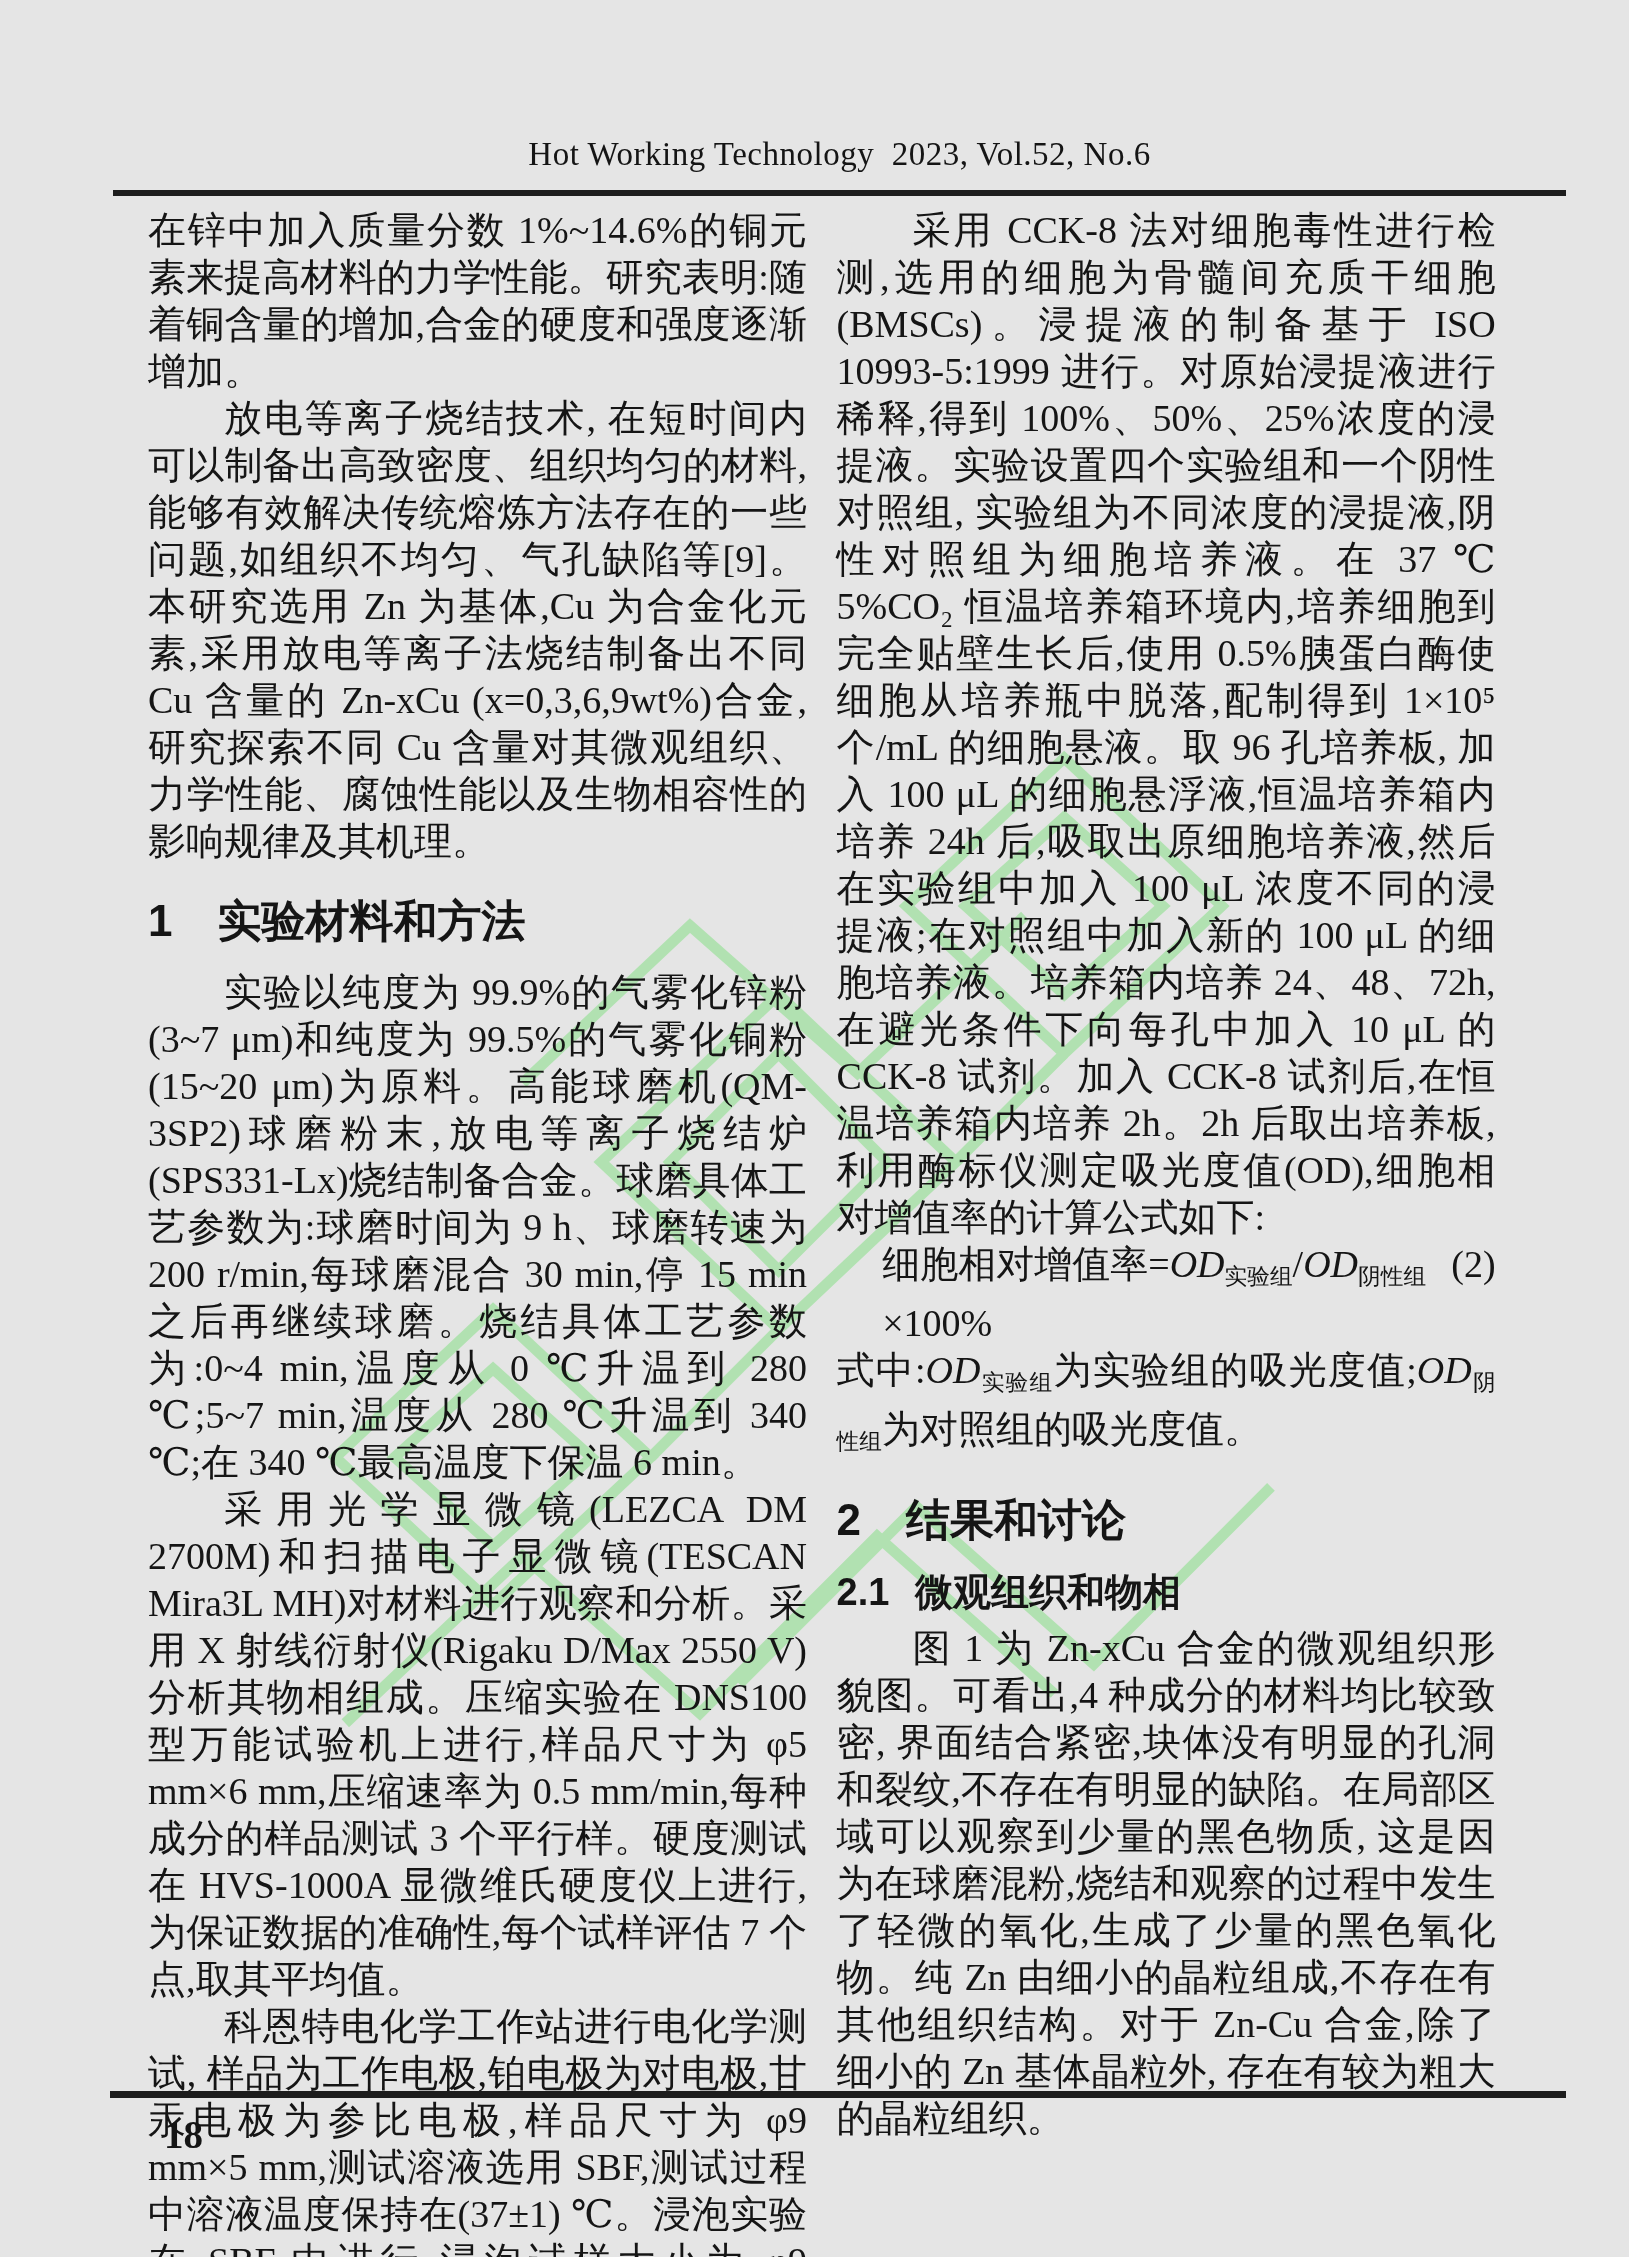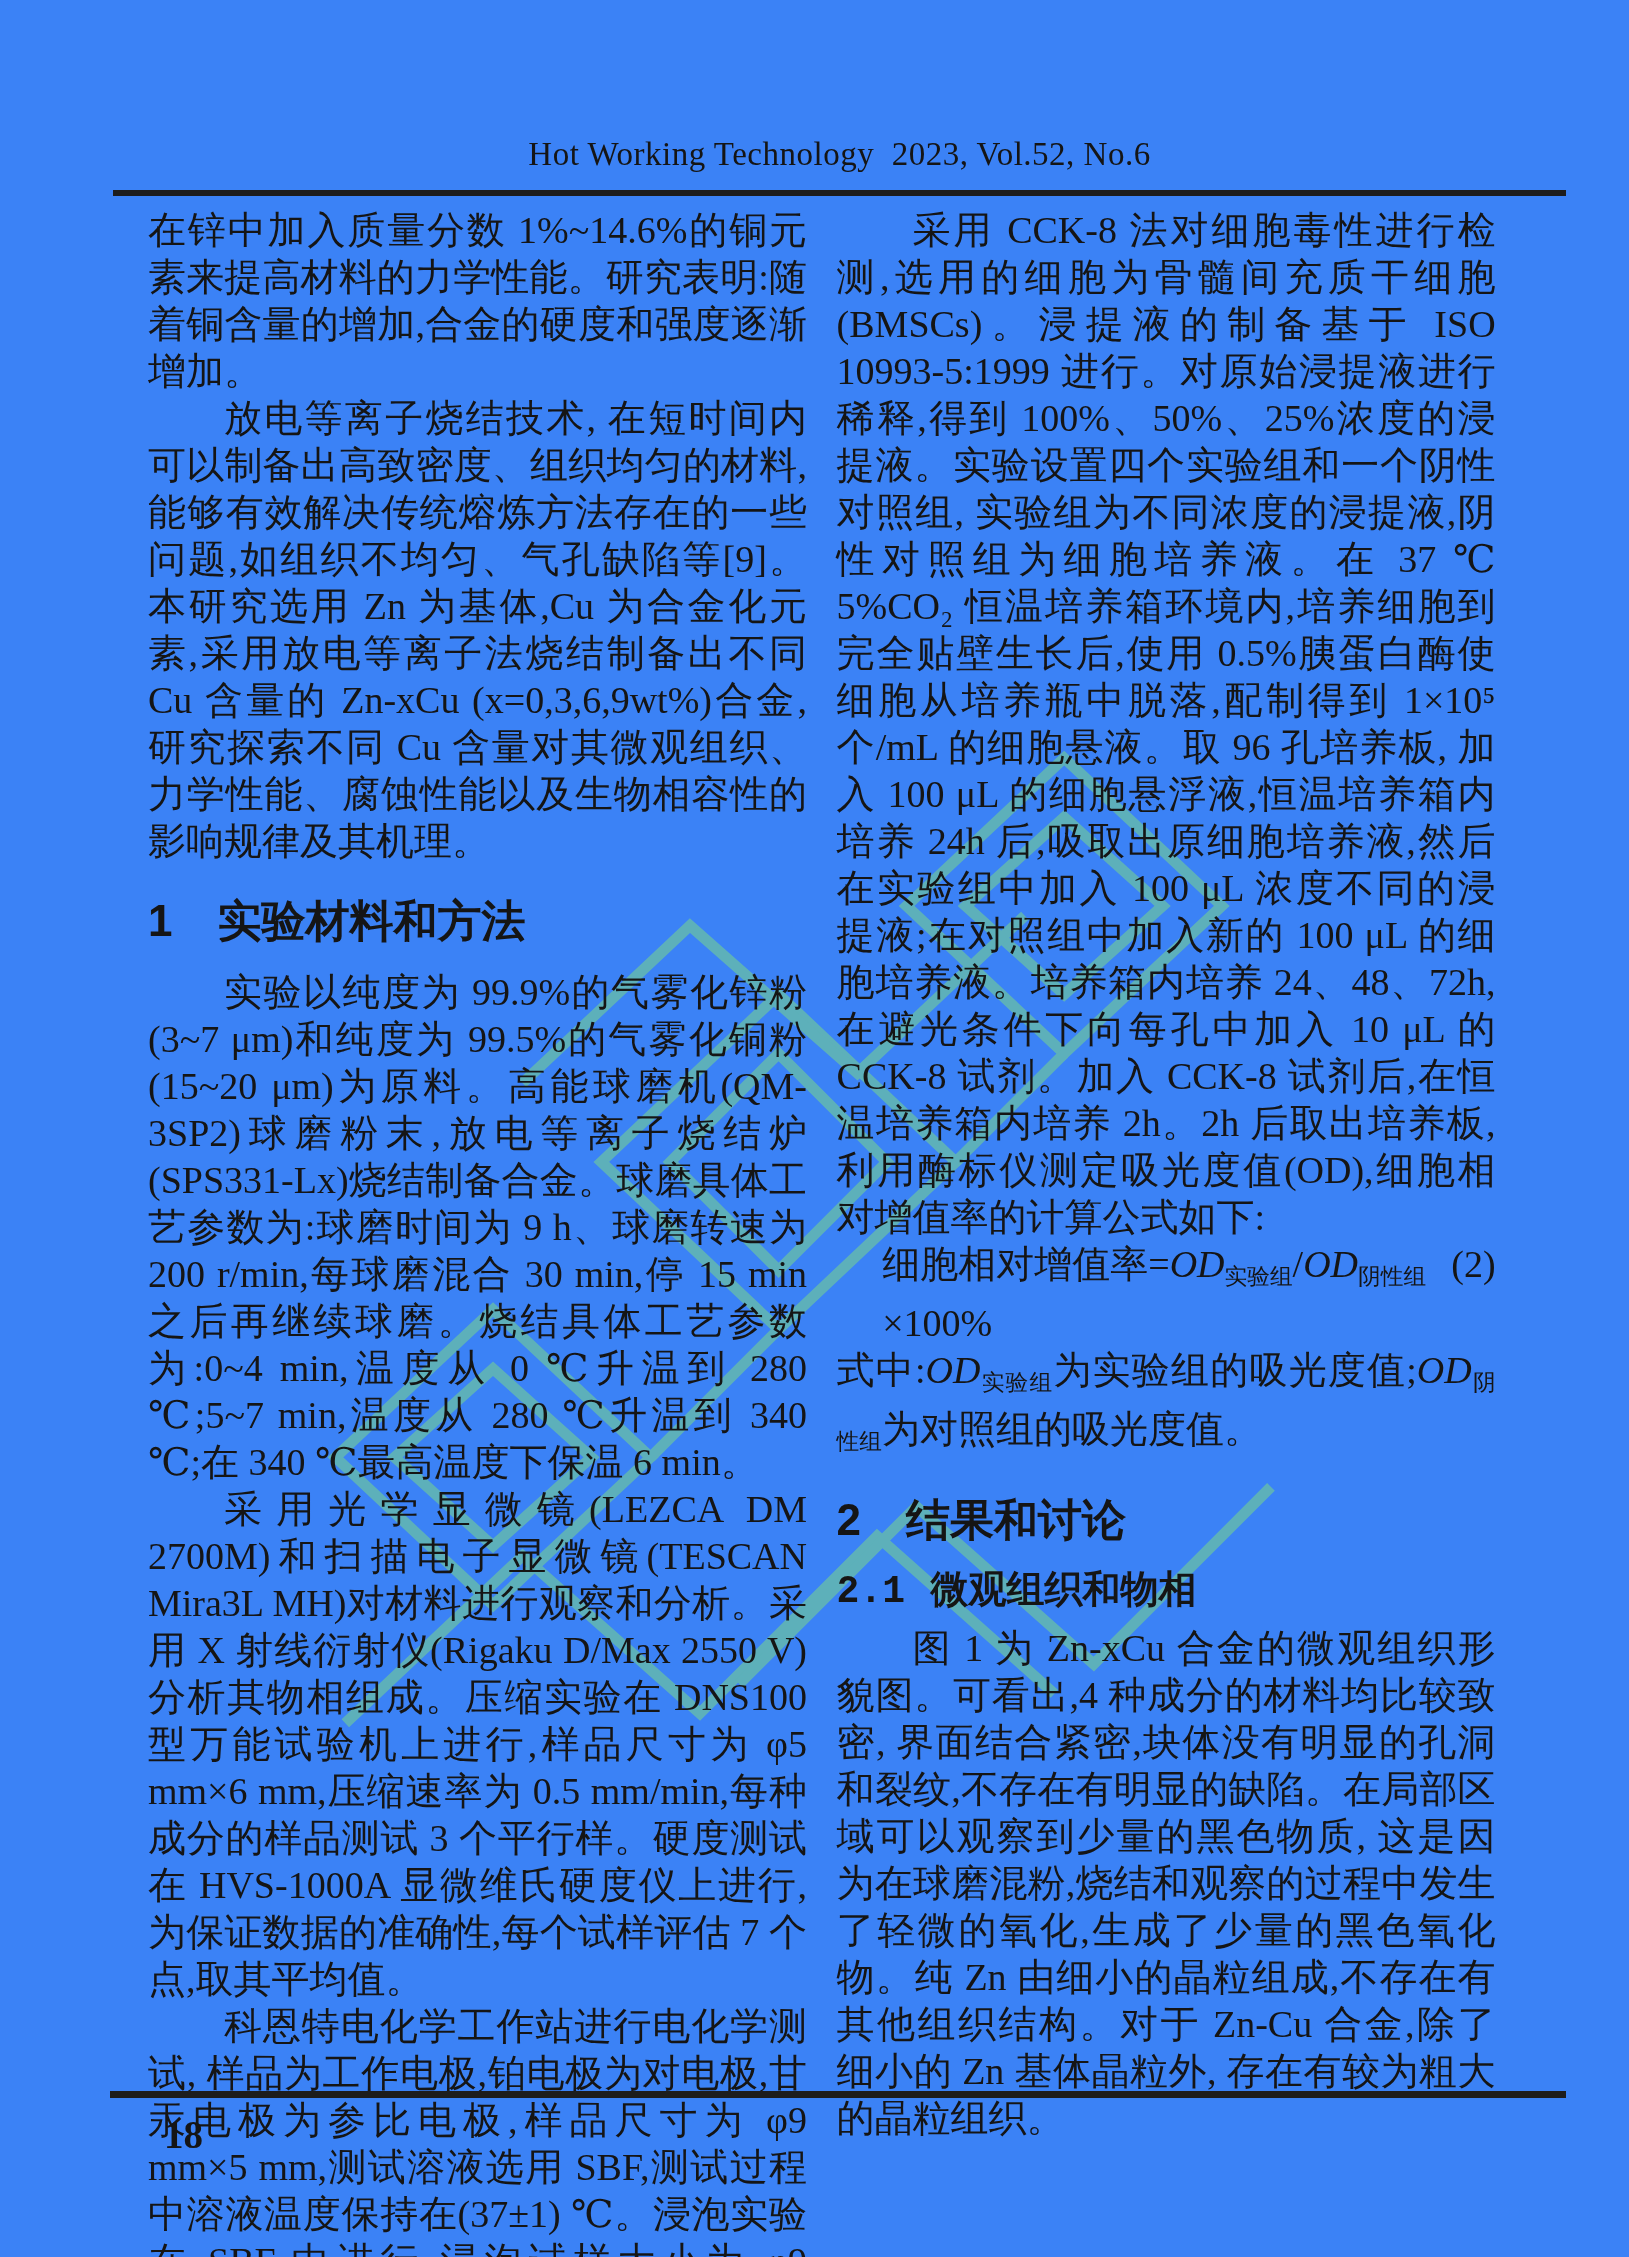--- a/index.html
+++ b/index.html
@@ -1,18 +1,18 @@
 <!DOCTYPE html>
 <html><head>
 <meta charset="utf-8">
 <style>
   html,body { margin:0; padding:0; background:#ffffff; }
   .page {
     position:relative; width:1629px; height:2258px;
-    background:#3b82f6; overflow:hidden;
+    background:#e5e5e5; overflow:hidden;
     font-family:"Liberation Serif","DejaVu Serif",serif;
     color:#151515;
   }
   .running-head {
     position:absolute; top:136px; left:113px; width:1453px;
     text-align:center; font-size:33px; letter-spacing:0.5px;
     white-space:nowrap;
   }
   .head-rule {
     position:absolute; top:190px; left:113px; width:1453px; height:5.9px;
@@ -30,21 +30,21 @@
   .col p { margin:0; }
   .indent { text-indent:2em; }
   .sect-h1 {
     display:flex; align-items:baseline; gap:45px;
     font-family:"Liberation Sans","DejaVu Sans",sans-serif;
     font-weight:bold; font-size:44px; line-height:51px;
     margin:29.6px 0 23.6px 0; text-align:left;
   }
   .sect-h2 {
     display:flex; align-items:baseline; gap:25.6px;
-    font-family:Liberation Mono, monospace;
+    font-family:Liberation Sans, sans-serif;
     font-weight:bold; font-size:38px; line-height:46px;
     margin:13.8px 0 9.9px 0; text-align:left;
   }
   .formula-num { position:absolute; right:0; top:0; font-style:normal; }
   .formula2-row { position:relative; text-align:left; padding-left:1.2em;font-family:Liberation Serif, serif; }
   .var-it { font-style:italic; }
   .sub { font-size:22.7px; vertical-align:-6.9px; letter-spacing:0; }
   .foot-rule {
     position:absolute; top:2091px; left:110px; width:1456px; height:6.9px;
     background:#1d1d1d;

